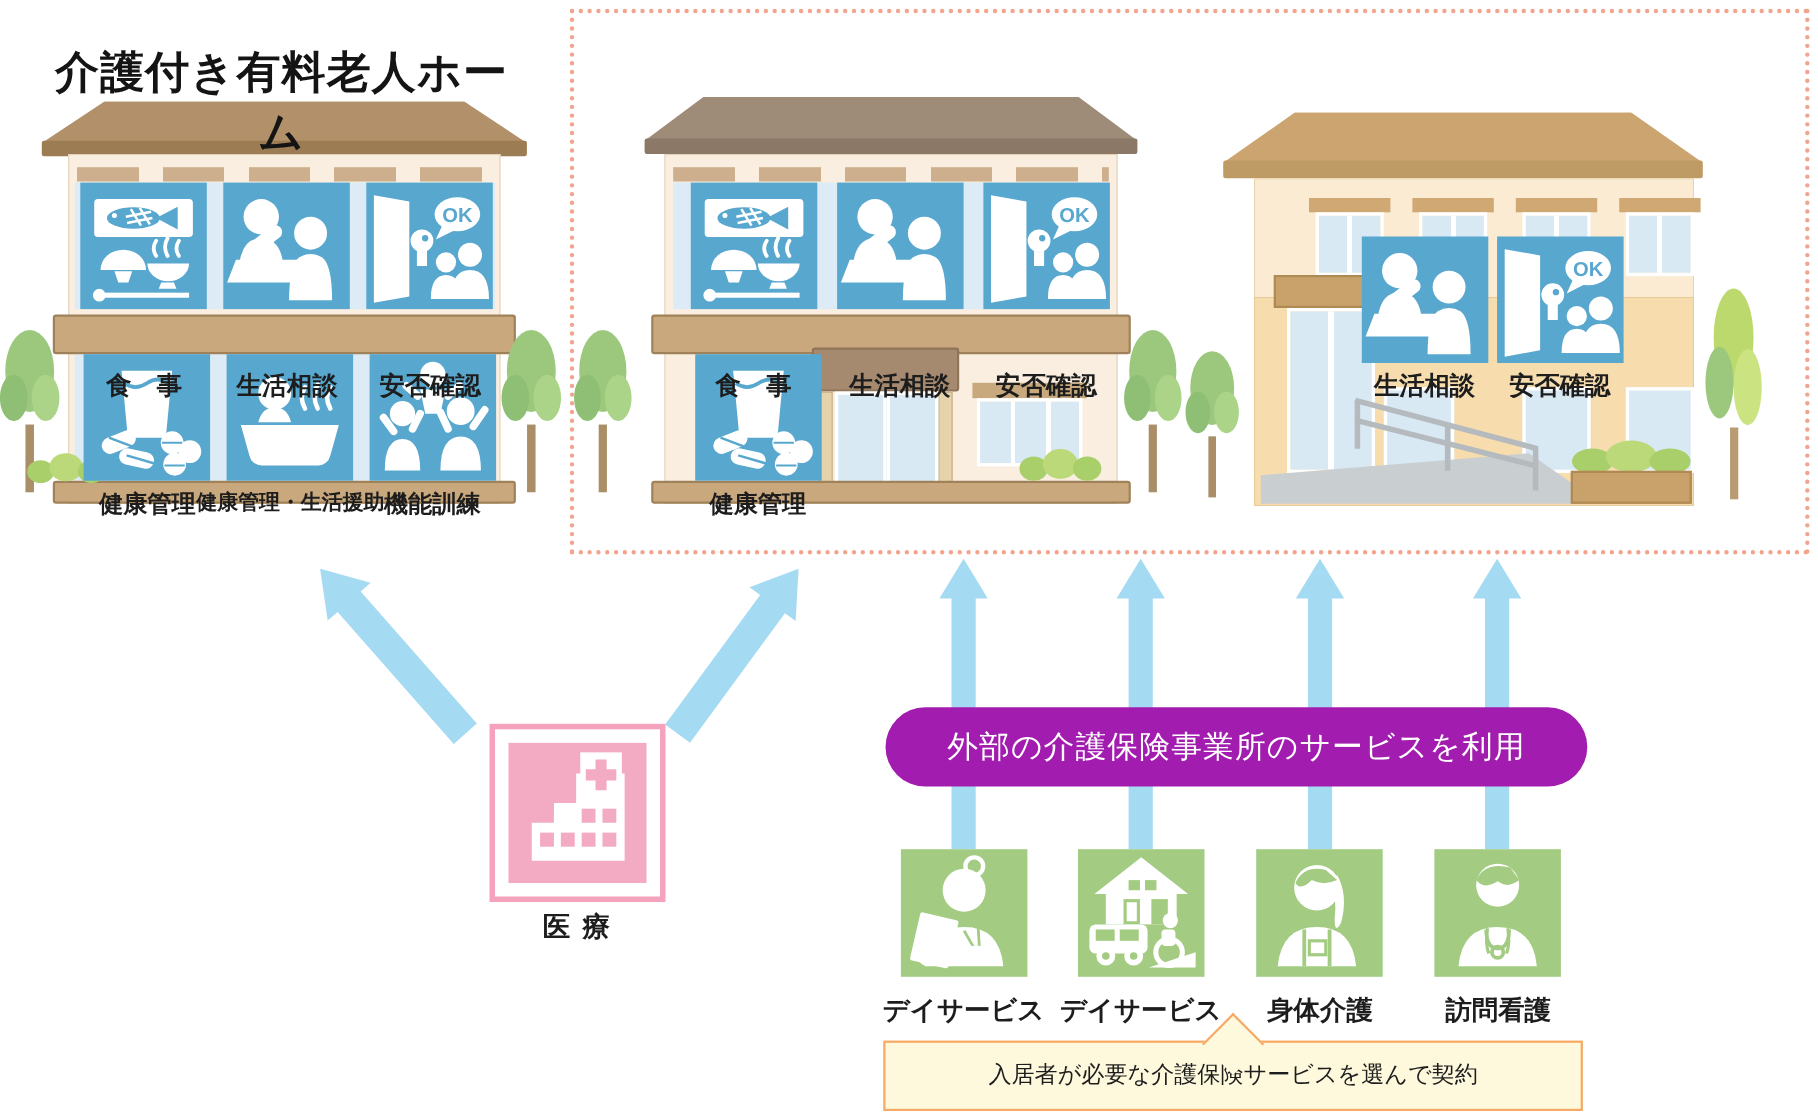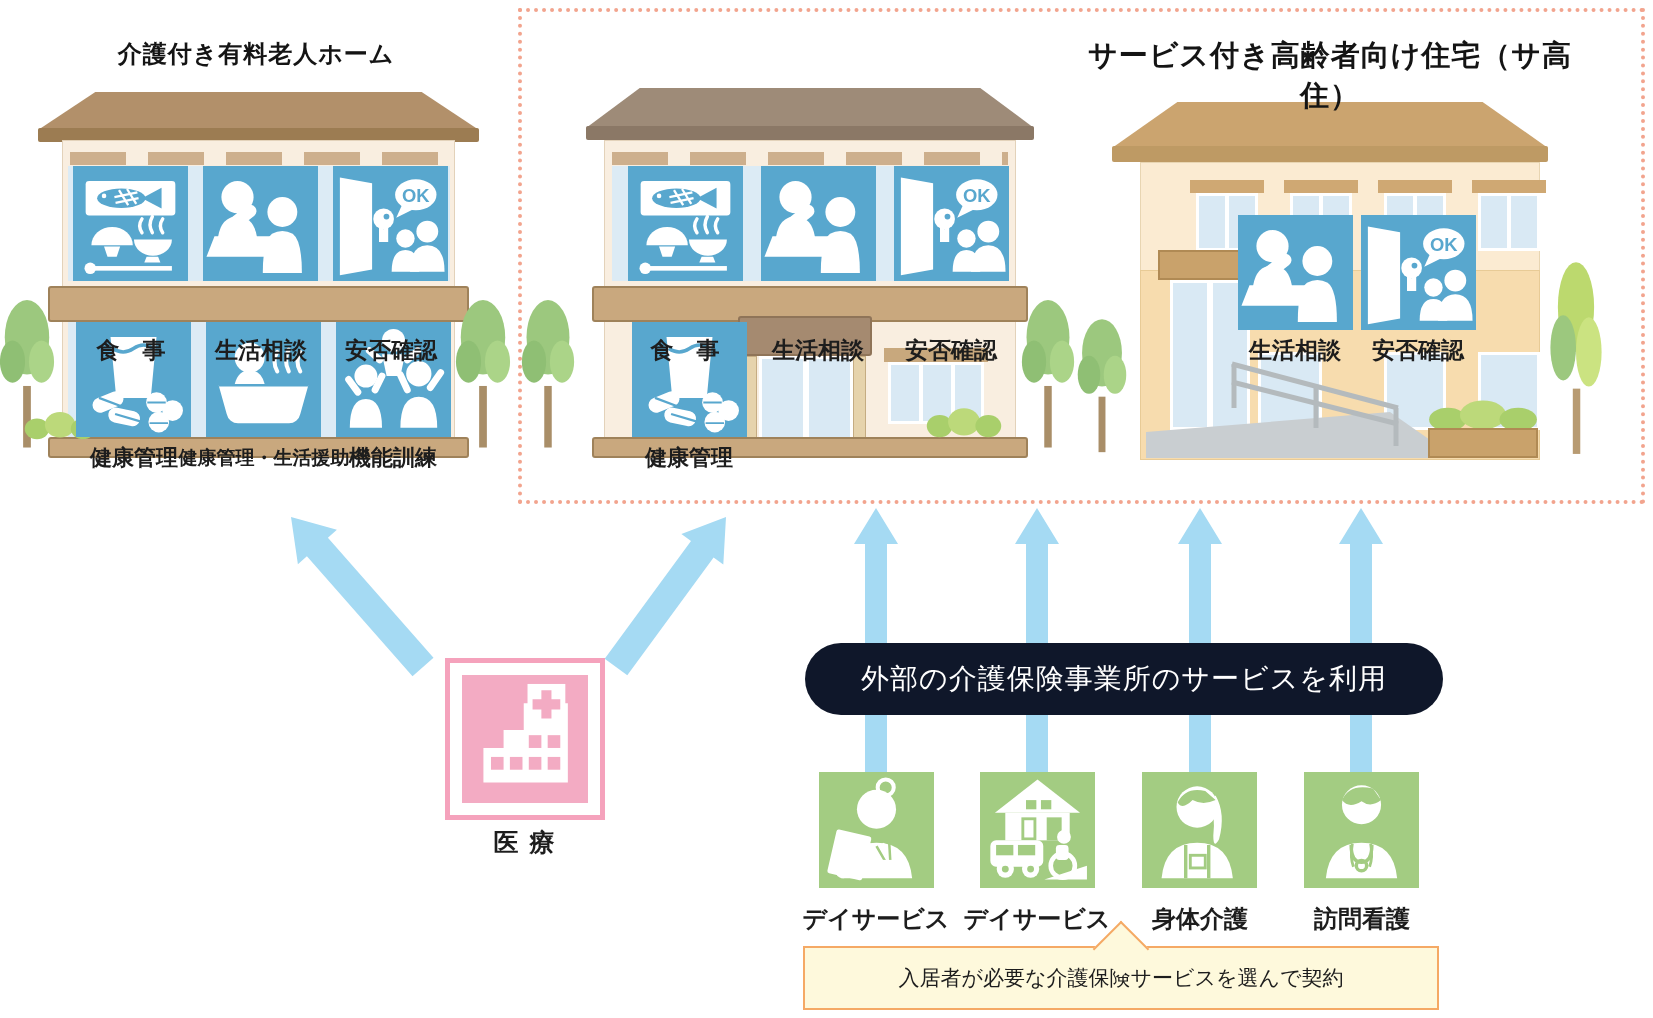--- a/index.html
+++ b/index.html
@@ -1,34 +1,34 @@
 <!DOCTYPE html>
 <html><head>
 <meta charset="utf-8">
 <style>
   html,body{margin:0;padding:0;background:#fff;}
   .canvas{position:relative;width:1653px;height:1018px;background:#ffffff;overflow:hidden;
           font-family:"Liberation Sans","DejaVu Sans",sans-serif;color:#1d1d1d;}
   .abs{position:absolute;}
-  .title{position:absolute;text-align:center;font-weight:700;font-size:24px;letter-spacing:1px;color:#141414;z-index:4;}
+  .title{position:absolute;text-align:center;font-weight:700;font-size:40px;letter-spacing:1px;color:#141414;z-index:4;}
   .dotted{position:absolute;left:518px;top:8px;width:1127px;height:496px;border:4px dotted #F2A48E;box-sizing:border-box;z-index:0;}
   .arrows{position:absolute;left:0;top:0;z-index:2;}
   .roof{position:absolute;}
   .wall{position:absolute;box-sizing:border-box;}
   .glass{position:absolute;background:#DCEBF5;}
   .sills{position:absolute;height:13px;background:repeating-linear-gradient(90deg,#CDAF8D 0 56px,rgba(0,0,0,0) 56px 78px);}
   .beam{position:absolute;background:#C9A87E;border:2px solid #9F825A;border-radius:3px;box-sizing:border-box;}
   .beamlabel{position:absolute;height:36px;line-height:36px;text-align:center;font-weight:700;font-size:23px;color:#1d1d1d;z-index:3;margin-top:46px;}
   .sublabel{position:absolute;height:28px;line-height:28px;text-align:center;font-weight:700;font-size:22px;color:#1d1d1d;z-index:3;}
   .tile{position:absolute;width:115px;height:115px;background:#58A7CE;z-index:2;}
   .tile svg{display:block;width:100%;height:100%;}
   .treebox{position:absolute;}
   .treebox svg{display:block;width:100%;height:100%;}
   .pane{position:absolute;background:#D9E9F4;border:3px solid #fff;box-sizing:border-box;}
-  .banner{position:absolute;left:805px;top:643px;width:638px;height:72px;border-radius:36px;background:#0f172a;
+  .banner{position:absolute;left:805px;top:643px;width:638px;height:72px;border-radius:36px;background:#a21caf;
           color:#fff;font-size:28px;font-weight:500;text-align:center;line-height:72px;letter-spacing:1px;z-index:5;}
   .gbox{position:absolute;top:772px;width:115px;height:116px;background:#A3CC82;z-index:6;}
   .gbox svg{display:block;width:100%;height:100%;}
   .svclabel{position:absolute;top:904px;height:30px;line-height:30px;text-align:center;font-weight:700;font-size:24px;color:#1d1d1d;z-index:6;}
   .medical{position:absolute;left:445px;top:658px;width:160px;height:162px;background:#fff;border:5px solid #F5A2BC;
            box-sizing:border-box;padding:12px;z-index:3;}
   .medical svg{display:block;width:100%;height:100%;}
   .medlabel{position:absolute;left:445px;top:826px;width:160px;text-align:center;font-weight:700;font-size:25px;letter-spacing:2px;z-index:3;}
   .callout{position:absolute;left:803px;top:946px;width:636px;height:64px;background:#FEF9DC;border:2px solid #F5A965;
            box-sizing:border-box;text-align:center;line-height:60px;font-size:21px;color:#1d1d1d;z-index:7;}
@@ -371,21 +371,20 @@
           <use href="#icon-tree"></use>
         </svg>
       </div>
     <div class="treebox" style="left:926px;top:404px;width:76px;height:34px;">
         <svg viewBox="0 0 100 40" preserveAspectRatio="none">
           <use href="#icon-bush"></use>
         </svg>
       </div>
   </div>
 
-  <div class="title" style="left:1060px;top:36px;width:540px;font-size:29px;">サービス付き高齢者向け住宅（サ高住）</div>
 
   <div>
     <div class="roof" style="left:1112px;top:102px;width:436px;height:46px;background:#CBA46F;clip-path:polygon(15% 0,85% 0,100% 100%,0 100%);"></div>
     <div class="roof" style="left:1112px;top:146px;width:436px;height:16px;background:#BE9A64;border-radius:2px;"></div>
     <div class="wall" style="left:1140px;top:162px;width:400px;height:110px;background:#FBEBD2;border:1px solid #E8D5B2;"></div>
     <div class="wall" style="left:1140px;top:270px;width:400px;height:190px;background:#F7DCAE;border:1px solid #E8CB96;"></div>
 
     <div class="abs" style="left:1190px;top:180px;width:74px;height:13px;background:#CFA873;"></div>
     <div class="abs" style="left:1284px;top:180px;width:74px;height:13px;background:#CFA873;"></div>
     <div class="abs" style="left:1378px;top:180px;width:74px;height:13px;background:#CFA873;"></div>

